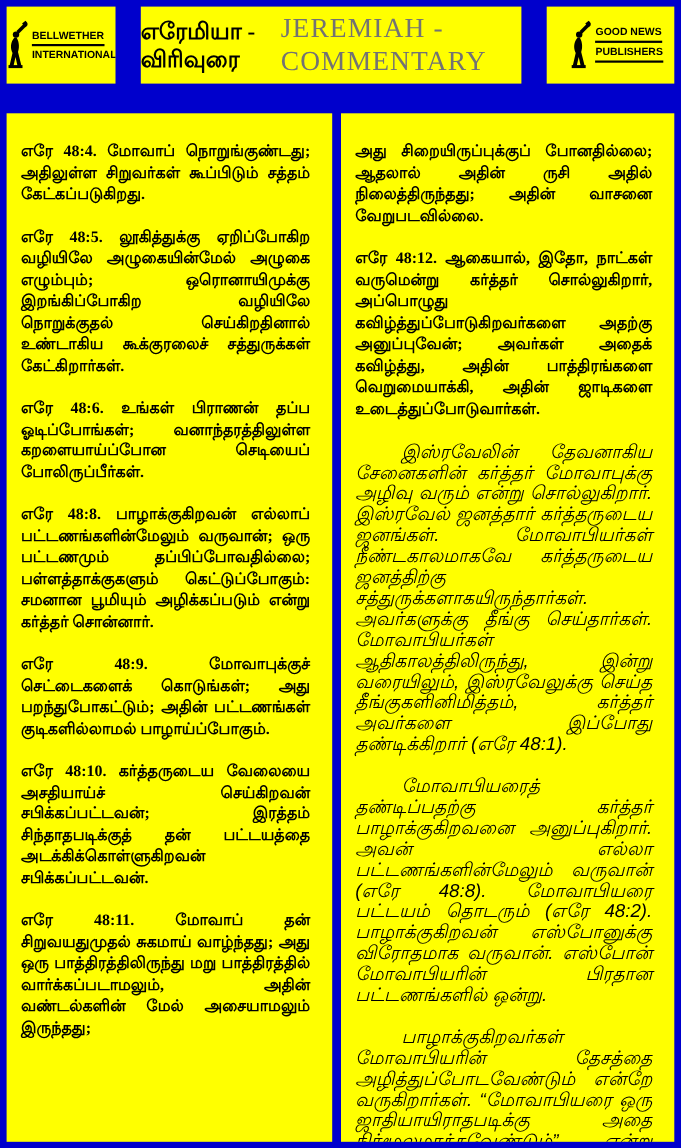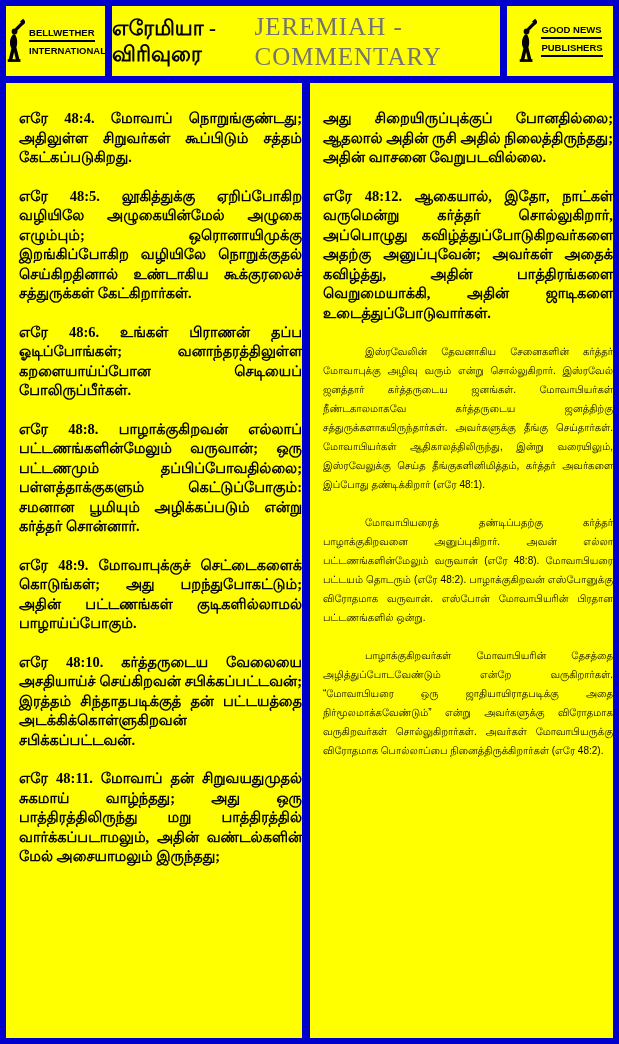--- a/index.html
+++ b/index.html
@@ -8,27 +8,27 @@
     box-sizing: border-box;
     background: #0000CC;
     padding: 6px;
     display: flex; flex-direction: column; gap: 7px;
     overflow: hidden;
     font-family: "Liberation Serif", serif;
   }
   .cell { background: #FFFF00; }
 
   
-  .header-row { display: flex; gap: 7px; height: 70px; flex: 0 0 auto; }
+  .header-row { display: flex; gap: 23px; height: 70px; flex: 0 0 auto; }
   .logo-cell {
     display: flex; align-items: center; justify-content: center;
     gap: 4px; overflow: hidden;
   }
   .logo-cell.left  { width: 99px;  }
-  .logo-cell.right { width: 106px; }
+  .logo-cell.right { width: 106px; padding-left: 10px; }
   .logo-text { display: flex; flex-direction: column; align-items: flex-start; }
   .logo-line {
     font-family: "Liberation Sans", sans-serif;
     font-weight: bold; font-size: 9.5px; line-height: 13px;
     letter-spacing: 0px; white-space: nowrap; color: #000;
   }
   .logo-line.u { border-bottom: 2px solid #000; padding-bottom: 1px; margin-bottom: 2px; }
   .title-cell {
     flex: 1; display: flex; flex-direction: row;
     align-items: center; justify-content: center;
@@ -40,42 +40,44 @@
   .title-english {
     font-family: "Liberation Serif", serif;
     font-size: 25px; color: #737373; letter-spacing: 1px; line-height: 30px;
     margin-top: 2px;
   }
 
   
   .body-row { display: flex; gap: 8px; flex: 1 1 auto; min-height: 0; }
   .col {
     box-sizing: border-box;
-    padding: 26px 0 10px 13px;
+    padding: 26px 20px 10px 13px;
     overflow: hidden;
+    margin-top: 20px;
   }
   .col.left  { width: 296px; flex: 0 0 auto; }
   .col.right { flex: 1; }
 
   p.verse {
     font-family: "Liberation Serif", serif;
     font-weight: bold;
     font-size: 14.5px; line-height: 19.5px;
     color: #000;
     text-align: justify;
     margin: 0 0 19px 0;
   }
   p.comment {
     font-family: "Liberation Sans", sans-serif;
     font-weight: normal;
-    font-size: 10px; line-height: 19px;
+    font-size: 17px; line-height: 19px;
     color: #000;
     text-align: justify;
     text-indent: 42px;
     margin: 0 0 19px 0;
+    font-style: italic;
   }
   .comment-block { margin-top: 16px; }
 
   .herald-icon svg { display: block; }
 </style>
 </head>
 <body>
 
 <div class="page">
 

